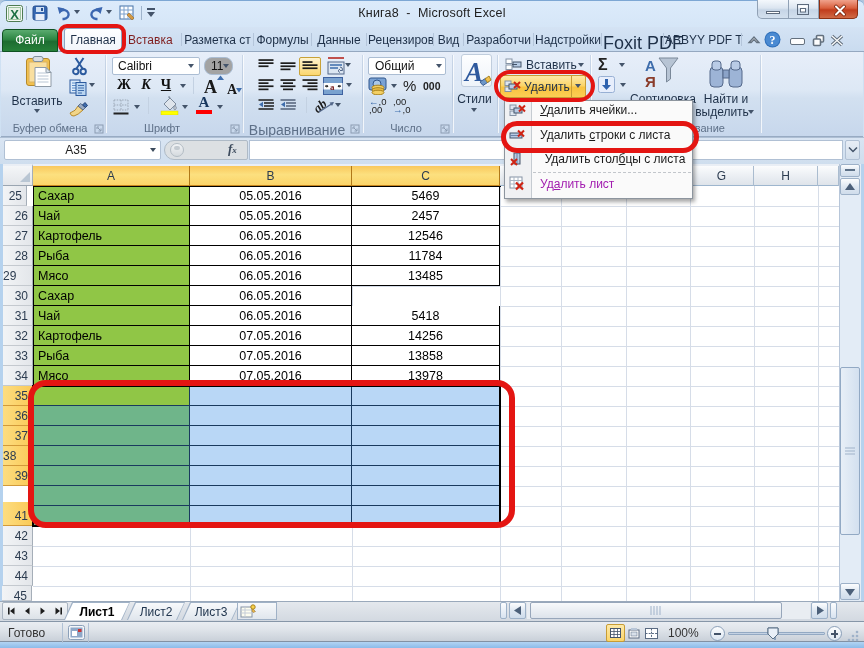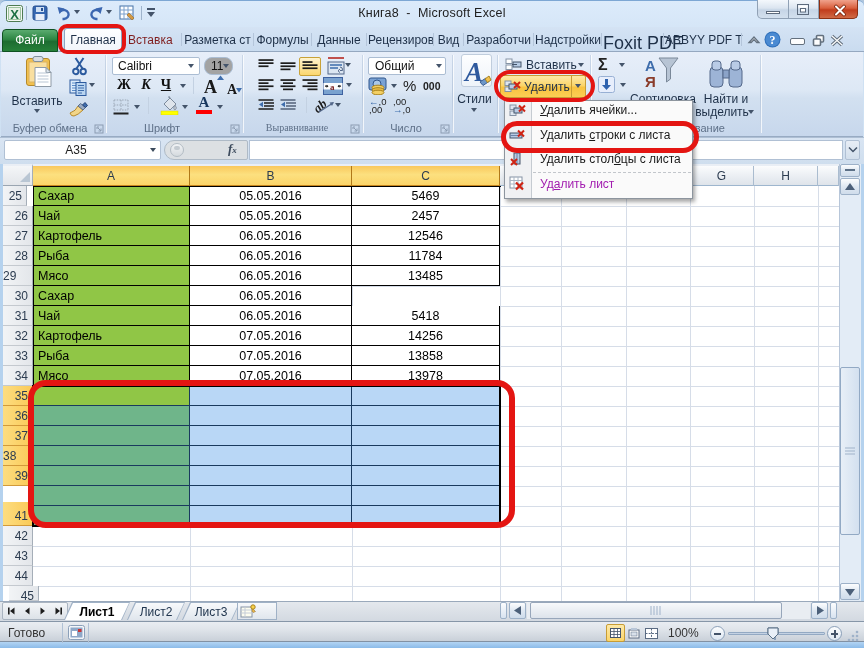--- a/index.html
+++ b/index.html
@@ -178,21 +178,21 @@
 <svg class="abs" style="left:159px;top:96px" width="20" height="19">
 <path d="M5,8 l6,-6 6,6 -6,6 z" fill="#dfe5ec" stroke="#7d8b9d"></path>
 <path d="M11,2 l-1.5,-1.5" stroke="#7d8b9d" stroke-width="1.5"></path>
 <path d="M16,9 q3,3.5 0,5 q-2.5,-1 0,-5" fill="#c8cdd4" stroke="#7d8b9d" stroke-width="0.8"></path>
 <rect x="2" y="15" width="17" height="4" fill="#ffff00" stroke="#c9c900" stroke-width="0.4"></rect>
     </svg>
 <div class="abs" style="left:182px;top:105px;width:0;height:0;border-left:3px solid transparent;border-right:3px solid transparent;border-top:4px solid #44546a;"></div>
 <div class="abs" style="left:196px;top:94px;width:16px;height:15px;font-size:15px;font-weight:bold;color:#17365d;text-align:center;font-family:'Liberation Serif',serif;">А</div>
 <div class="abs" style="left:196px;top:110px;width:16px;height:4px;background:#fe0000;"></div>
 <div class="abs" style="left:217px;top:105px;width:0;height:0;border-left:3px solid transparent;border-right:3px solid transparent;border-top:4px solid #44546a;"></div>
-<div class="abs" style="left:240px;top:122px;width:114px;height:13px;font-size:10px;color:#5e7088;text-align:center;font-family:Liberation Serif, serif;">Выравнивание</div>
+<div class="abs" style="left:240px;top:122px;width:114px;height:13px;font-size:14px;color:#5e7088;text-align:center;">Выравнивание</div>
 <svg class="abs" style="left:350px;top:124px" width="10" height="10">
 <rect x="1" y="1" width="8" height="8" fill="none" stroke="#8b9cb2"></rect>
 <path d="M3,3 h2 M3,3 v2 M4,4 l3,3 m0,-2.5 v2.5 h-2.5" stroke="#8b9cb2" fill="none"></path>
     </svg>
 <svg class="abs" style="left:258px;top:58px" width="16" height="14">
       <rect x="0.5" y="1.2" width="15.0" height="1.7" fill="#1c1c1c"></rect>
       <rect x="0.5" y="4.3" width="15.0" height="1.7" fill="#1c1c1c"></rect>
       <rect x="0.5" y="7.4" width="10.0" height="1.7" fill="#1c1c1c"></rect>
       <rect x="0.5" y="10.5" width="0.0" height="1.7" fill="#1c1c1c"></rect>
     </svg>
@@ -399,21 +399,21 @@
 <div class="abs" style="left:3px;top:386px;width:30px;height:20px;background:linear-gradient(90deg,#fddd80,#faca57);border-right:1px solid #c8861e;border-bottom:1px solid #d29a3a;text-align:right;padding:3px 4px 0 0;font-size:12px;color:#2c3c50;">35</div>
 <div class="abs" style="left:3px;top:406px;width:30px;height:20px;background:linear-gradient(90deg,#fddd80,#faca57);border-right:1px solid #c8861e;border-bottom:1px solid #d29a3a;text-align:right;padding:3px 4px 0 0;font-size:12px;color:#2c3c50;">36</div>
 <div class="abs" style="left:3px;top:426px;width:30px;height:20px;background:linear-gradient(90deg,#fddd80,#faca57);border-right:1px solid #c8861e;border-bottom:1px solid #d29a3a;text-align:right;padding:3px 4px 0 0;font-size:12px;color:#2c3c50;">37</div>
 <div class="abs" style="left:3px;top:446px;width:30px;height:20px;background:linear-gradient(90deg,#fddd80,#faca57);border-right:1px solid #c8861e;border-bottom:1px solid #d29a3a;text-align:left;padding:3px 4px 0 0;font-size:12px;color:#2c3c50;">38</div>
 <div class="abs" style="left:3px;top:466px;width:30px;height:20px;background:linear-gradient(90deg,#fddd80,#faca57);border-right:1px solid #c8861e;border-bottom:1px solid #d29a3a;text-align:right;padding:3px 4px 0 0;font-size:12px;color:#2c3c50;">39</div>
 <div class="abs" style="left:3px;top:486px;width:30px;height:20px;background:linear-gradient(90deg,#fddd80,#faca57);border-right:1px solid #c8861e;border-bottom:1px solid #d29a3a;text-align:right;padding:3px 12px 0 0;font-size:12px;color:#2c3c50;margin-top:16px;">40</div>
 <div class="abs" style="left:3px;top:506px;width:30px;height:20px;background:linear-gradient(90deg,#fddd80,#faca57);border-right:1px solid #c8861e;border-bottom:1px solid #d29a3a;text-align:right;padding:3px 4px 0 0;font-size:12px;color:#2c3c50;">41</div>
 <div class="abs" style="left:3px;top:526px;width:30px;height:20px;background:linear-gradient(90deg,#f2f4f6,#e3e6ea);border-right:1px solid #a5aeb8;border-bottom:1px solid #c4c9cf;text-align:right;padding:3px 4px 0 0;font-size:12px;color:#2c3c50;">42</div>
 <div class="abs" style="left:3px;top:546px;width:30px;height:20px;background:linear-gradient(90deg,#f2f4f6,#e3e6ea);border-right:1px solid #a5aeb8;border-bottom:1px solid #c4c9cf;text-align:right;padding:3px 4px 0 0;font-size:12px;color:#2c3c50;">43</div>
 <div class="abs" style="left:3px;top:566px;width:30px;height:20px;background:linear-gradient(90deg,#f2f4f6,#e3e6ea);border-right:1px solid #a5aeb8;border-bottom:1px solid #c4c9cf;text-align:right;padding:3px 4px 0 0;font-size:12px;color:#2c3c50;">44</div>
-<div class="abs" style="left:9px;top:586px;width:30px;height:15px;background:linear-gradient(90deg,#f2f4f6,#e3e6ea);border-right:1px solid #a5aeb8;border-bottom:1px solid #c4c9cf;text-align:right;padding:3px 4px 0 0;font-size:12px;color:#2c3c50;">45</div>
+<div class="abs" style="left:2px;top:586px;width:30px;height:15px;background:linear-gradient(90deg,#f2f4f6,#e3e6ea);border-right:1px solid #a5aeb8;border-bottom:1px solid #c4c9cf;text-align:right;padding:3px 4px 0 0;font-size:12px;color:#2c3c50;">45</div>
 <div class="abs" style="left:33px;top:186px;width:157px;height:20px;background:#90c646;border-bottom:1px solid #000000;border-left:1px solid #000000;border-right:1px solid #000000;font-size:12.5px;color:#000;padding:3px 0 0 4px;">Сахар</div>
 <div class="abs" style="left:190px;top:186px;width:162px;height:20px;background:#fff;border-bottom:1px solid #000000;border-right:1px solid #000000;text-align:center;font-size:12.5px;color:#000;padding-top:3px;">05.05.2016</div>
 <div class="abs" style="left:352px;top:186px;width:148px;height:20px;background:#fff;border-bottom:1px solid #000000;border-right:1px solid #000000;text-align:center;font-size:12.5px;color:#000;padding-top:3px;">5469</div>
 <div class="abs" style="left:33px;top:206px;width:157px;height:20px;background:#90c646;border-bottom:1px solid #000000;border-left:1px solid #000000;border-right:1px solid #000000;font-size:12.5px;color:#000;padding:3px 0 0 4px;">Чай</div>
 <div class="abs" style="left:190px;top:206px;width:162px;height:20px;background:#fff;border-bottom:1px solid #000000;border-right:1px solid #000000;text-align:center;font-size:12.5px;color:#000;padding-top:3px;">05.05.2016</div>
 <div class="abs" style="left:352px;top:206px;width:148px;height:20px;background:#fff;border-bottom:1px solid #000000;border-right:1px solid #000000;text-align:center;font-size:12.5px;color:#000;padding-top:3px;">2457</div>
 <div class="abs" style="left:33px;top:226px;width:157px;height:20px;background:#90c646;border-bottom:1px solid #000000;border-left:1px solid #000000;border-right:1px solid #000000;font-size:12.5px;color:#000;padding:3px 0 0 4px;">Картофель</div>
 <div class="abs" style="left:190px;top:226px;width:162px;height:20px;background:#fff;border-bottom:1px solid #000000;border-right:1px solid #000000;text-align:center;font-size:12.5px;color:#000;padding-top:3px;">06.05.2016</div>
 <div class="abs" style="left:352px;top:226px;width:148px;height:20px;background:#fff;border-bottom:1px solid #000000;border-right:1px solid #000000;text-align:center;font-size:12.5px;color:#000;padding-top:3px;">12546</div>
 <div class="abs" style="left:33px;top:246px;width:157px;height:20px;background:#90c646;border-bottom:1px solid #000000;border-left:1px solid #000000;border-right:1px solid #000000;font-size:12.5px;color:#000;padding:3px 0 0 4px;">Рыба</div>
@@ -565,21 +565,21 @@
         <circle cx="3" cy="11" r="1.3"></circle>
         <circle cx="7" cy="11" r="1.3"></circle>
         <circle cx="11" cy="11" r="1.3"></circle>
       </g>
     </svg>
 <div class="abs" style="left:504px;top:100px;width:189px;height:99px;background:#fafafa;border:1px solid #8d959e;box-shadow:2px 3px 4px rgba(0,0,0,0.35);"></div>
 <div class="abs" style="left:505px;top:101px;width:26px;height:97px;background:#f0f1f3;"></div>
 <div class="abs" style="left:531px;top:101px;width:1px;height:97px;background:#c5cbd1;"></div>
 <div class="abs" style="left:540px;top:103px;width:150px;height:16px;font-size:12px;color:#1a1a1a;"><u>У</u>далить ячейки...</div>
 <div class="abs" style="left:540px;top:128px;width:150px;height:16px;font-size:12px;color:#1a1a1a;">Удалить <u>с</u>троки с листа</div>
-<div class="abs" style="left:540px;top:152px;width:150px;height:16px;font-size:12px;color:#1a1a1a;">Удалить стол<u>б</u>цы с листа</div>
+<div class="abs" style="left:540px;top:152px;width:150px;height:16px;font-size:12px;color:#1a1a1a;text-align:center;">Удалить стол<u>б</u>цы с листа</div>
 <div class="abs" style="left:540px;top:177px;width:150px;height:16px;font-size:12px;color:#a21caf;">Уд<u>а</u>лить лист</div>
 <div class="abs" style="left:533px;top:172px;width:158px;height:1px;border-top:1px dashed #c2c6cb;"></div>
 <svg class="abs" style="left:509px;top:103px" width="18" height="16">
       <rect x="1" y="2" width="6" height="4.5" fill="#dfe7f0" stroke="#8593a5"></rect>
 <rect x="1" y="8" width="6" height="4.5" fill="#dfe7f0" stroke="#8593a5"></rect>
 <rect x="5" y="5" width="8" height="5" fill="#b8cce4" stroke="#44546a"></rect>
 <path d="M10,2.5 l6,6 M16,2.5 l-6,6" stroke="#d02313" stroke-width="2"></path>
     </svg>
 <svg class="abs" style="left:509px;top:128px" width="18" height="16">
       <rect x="1" y="5" width="12" height="5" fill="#b8cce4" stroke="#44546a"></rect>

